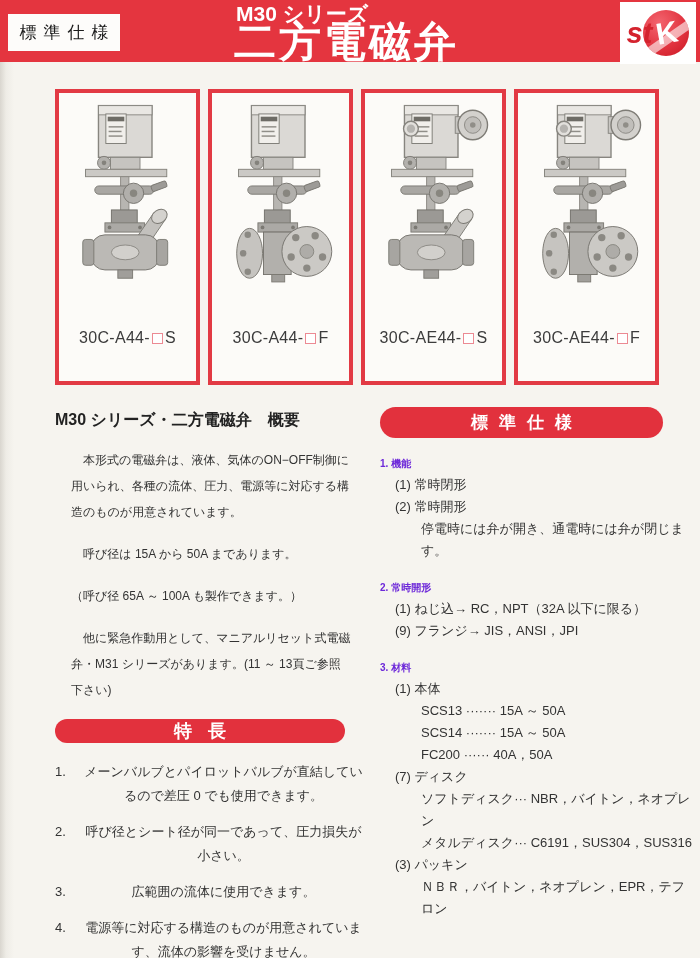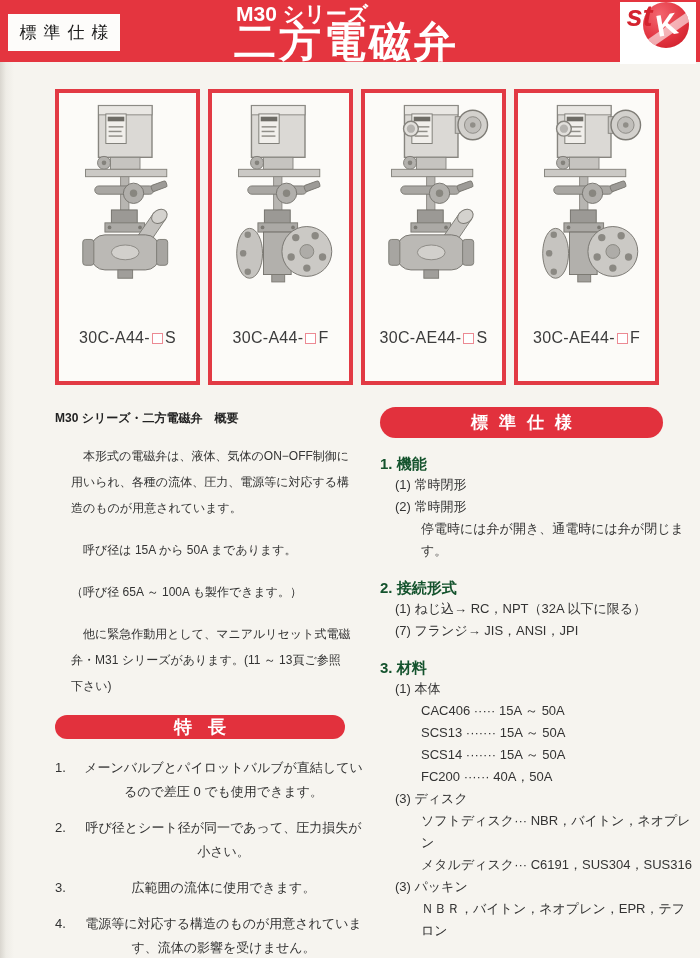--- a/index.html
+++ b/index.html
@@ -14,57 +14,57 @@
   .corner-tag{
     position:absolute;left:8px;top:14px;width:112px;height:37px;background:#fdfcfa;
     display:flex;align-items:center;justify-content:center;
     font-family:"Liberation Serif",serif;font-size:17px;letter-spacing:7px;padding-left:7px;
     color:#1c1c1c;box-sizing:border-box;
   }
   .series-label{position:absolute;left:236px;top:3px;color:#ffffff;font-size:21px;font-weight:700;line-height:1;}
   .banner-title{position:absolute;left:234px;top:21px;color:#ffffff;font-size:42px;font-weight:700;letter-spacing:3px;line-height:1;}
   .logo-box{
     position:absolute;right:4px;top:2px;width:76px;height:62px;background:#ffffff;
-    display:flex;align-items:flex-start;justify-content:center;
+    display:flex;align-items:center;justify-content:center;
   }
   .logo-st{color:#d4232e;font-weight:700;font-size:29px;font-style:italic;margin-right:-9px;position:relative;z-index:2;line-height:1;}
   .logo-k{
     width:46px;height:46px;border-radius:50%;
     background:radial-gradient(circle at 35% 28%,#f3656f 0%,#e23440 55%,#c81722 100%);
     position:relative;overflow:hidden;display:flex;align-items:center;justify-content:center;flex:none;
   }
   .logo-k::before{content:"";position:absolute;left:-12px;top:24px;width:75px;height:9px;background:rgba(255,255,255,.6);transform:rotate(-35deg);}
   .logo-k-letter{position:relative;z-index:1;color:#ffffff;font-size:30px;font-weight:700;transform:rotate(-10deg);line-height:1;}
   
   .gallery{position:absolute;left:55px;top:89px;display:flex;gap:8px;}
   .product-box{
     box-sizing:border-box;width:145px;height:296px;border:4px solid #e23a44;background:#fcfbf8;
     display:flex;flex-direction:column;align-items:center;justify-content:flex-start;padding-top:5px;
   }
   .valve{width:120px;height:222px;flex:none;}
   .caption{font-size:16px;color:#3c3c3c;margin-top:9px;display:flex;align-items:center;letter-spacing:.3px;}
   .model-square{display:inline-block;width:11px;height:11px;border:1.5px solid #ec8a93;background:#ffffff;margin:0 2px;box-sizing:border-box;}
   
   .left-col{position:absolute;left:55px;top:410px;width:313px;}
-  .ov-heading{font-size:12px;font-weight:700;margin:0 0 10px 0;color:#222222;}
+  .ov-heading{font-size:16px;font-weight:700;margin:0 0 10px 0;color:#222222;}
   .body-text{margin:16px;font-size:12px;line-height:26px;color:#333333;}
   .pill{
     width:290px;height:24px;background:#e2313d;border-radius:17px;color:#ffffff;
     display:flex;align-items:center;justify-content:center;font-weight:700;box-sizing:border-box;
   }
   .features-pill{margin-top:16px;font-size:18px;letter-spacing:16px;padding-left:16px;}
   .features{margin-top:17px;}
   .feat{display:flex;margin-bottom:12px;font-size:13px;line-height:24px;color:#333333;}
   .feat-num{width:24px;flex:none;}
   .feat-text{flex:1;text-align:center;}
   
   .right-col{position:absolute;left:380px;top:407px;width:315px;}
   .specs-pill{width:283px;font-size:17px;letter-spacing:11px;padding-left:11px;height:31px;}
   .spec-section{margin-top:15px;}
-  .spec-head{font-size:15px;font-weight:700;color:#14532d;line-height:21px;}
+  .spec-head{font-size:10px;font-weight:700;color:#6d28d9;line-height:21px;}
   .spec-line{font-size:13px;line-height:22px;color:#333333;}
   .ind1{padding-left:15px;}
   .ind2{padding-left:41px;}
 </style>
 </head>
 <body>
 
 <div class="banner">
   <div class="corner-tag">標準仕様</div>
   <div class="series-label">M30 シリーズ</div>
@@ -321,41 +321,40 @@
     </div>
     <div>
           <div class="spec-line ind1">(1) 常時閉形</div>
           <div class="spec-line ind1">(2) 常時開形</div>
           <div class="spec-line ind2">停電時には弁が開き、通電時には弁が閉じます。</div>
         </div>
   </div>
       <div class="spec-section">
     <div class="spec-head">
       <span>2.</span>
-      <span>接続形式</span>
+      <span>常時開形</span>
       
     </div>
     <div>
           <div class="spec-line ind1">(1) ねじ込→ RC，NPT（32A 以下に限る）</div>
-          <div class="spec-line ind1">(7) フランジ→ JIS，ANSI，JPI</div>
+          <div class="spec-line ind1">(9) フランジ→ JIS，ANSI，JPI</div>
         </div>
   </div>
       <div class="spec-section">
     <div class="spec-head">
       <span>3.</span>
       <span>材料</span>
       
     </div>
     <div>
           <div class="spec-line ind1">(1) 本体</div>
-          <div class="spec-line ind2">CAC406 ····· 15A ～ 50A</div>
           <div class="spec-line ind2">SCS13 ······· 15A ～ 50A</div>
           <div class="spec-line ind2">SCS14 ······· 15A ～ 50A</div>
           <div class="spec-line ind2">FC200 ······ 40A，50A</div>
-          <div class="spec-line ind1">(3) ディスク</div>
+          <div class="spec-line ind1">(7) ディスク</div>
           <div class="spec-line ind2">ソフトディスク··· NBR，バイトン，ネオプレン</div>
           <div class="spec-line ind2">メタルディスク··· C6191，SUS304，SUS316</div>
           <div class="spec-line ind1">(3) パッキン</div>
           <div class="spec-line ind2">ＮＢＲ，バイトン，ネオプレン，EPR，テフロン</div>
         </div>
   </div>
     </div>
 </div>
 
 </body></html>

